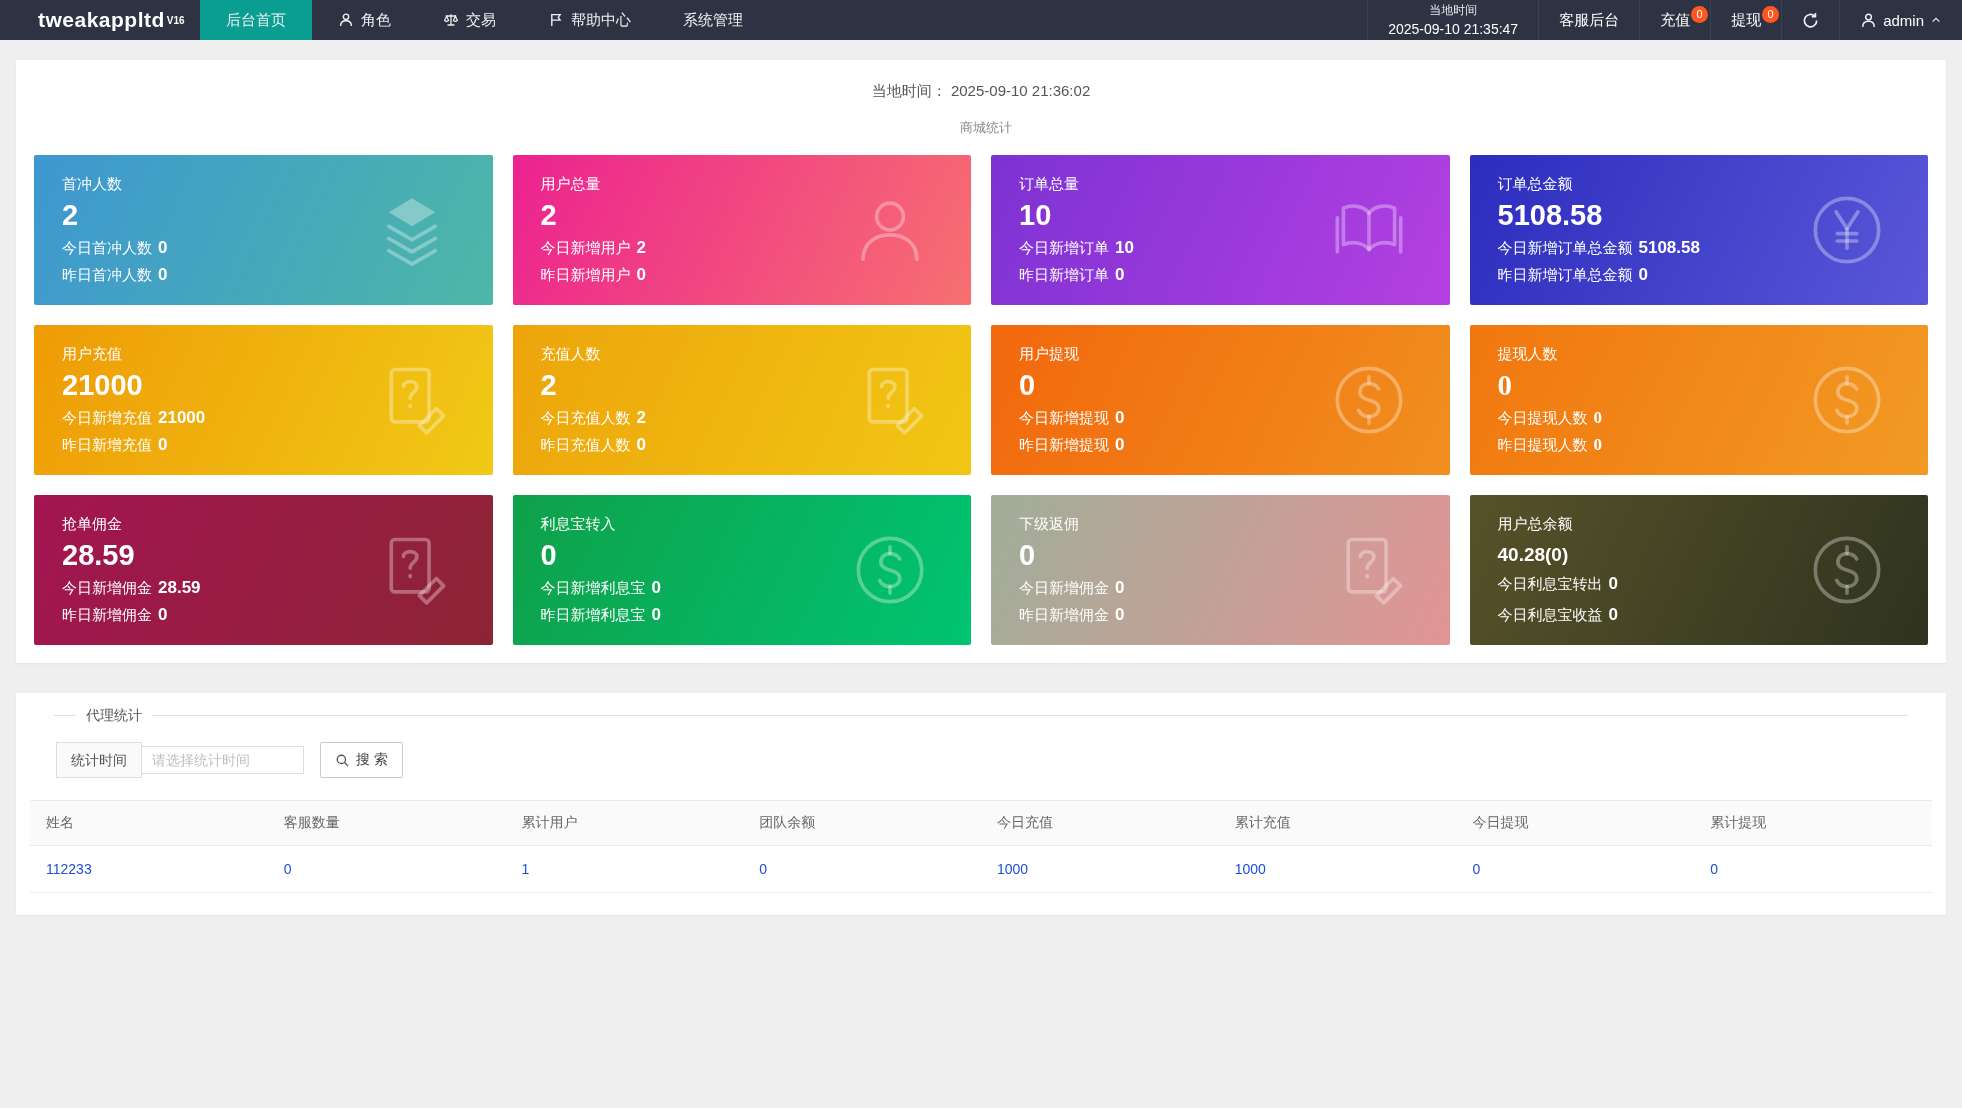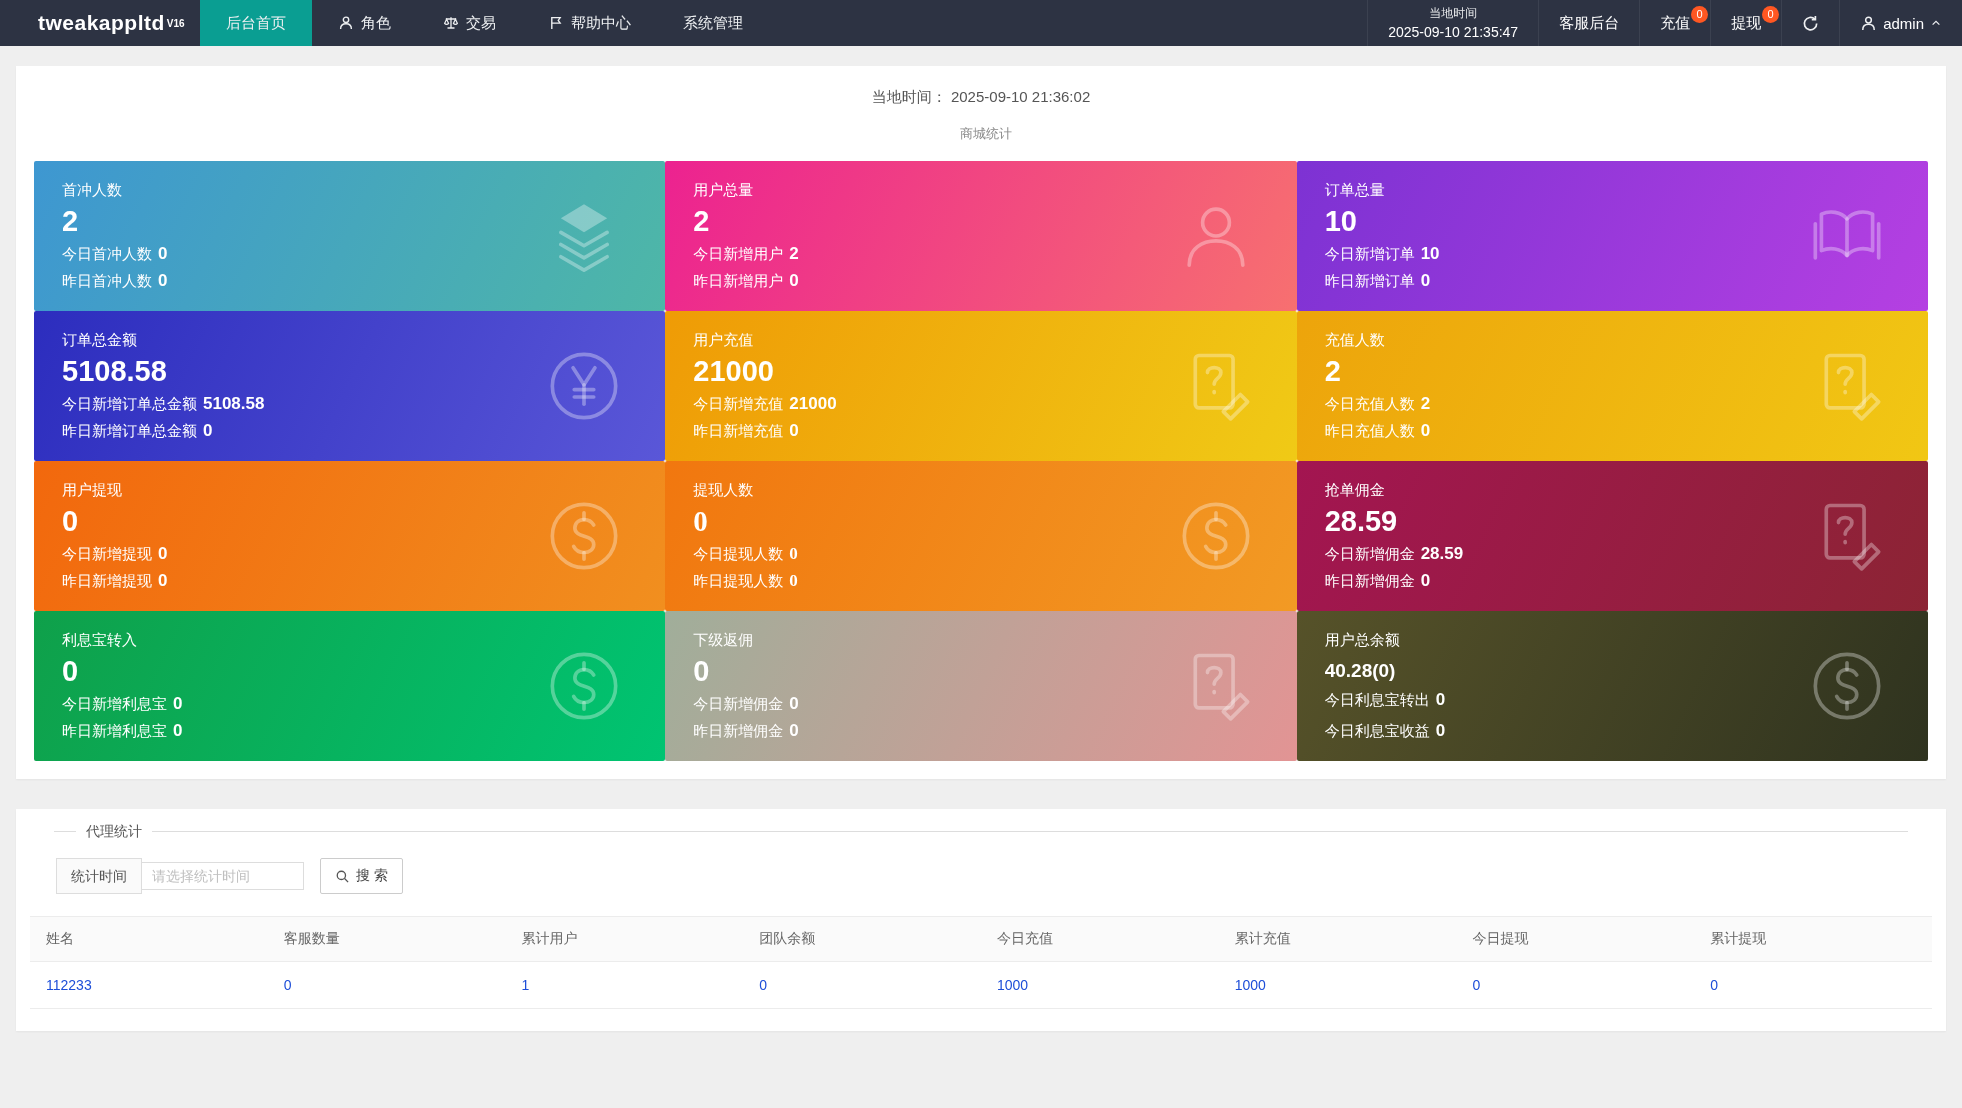--- a/index.html
+++ b/index.html
@@ -3,21 +3,21 @@
 <meta charset="utf-8">
 <style>
   * { margin:0; padding:0; box-sizing:border-box; }
   html,body { width:1962px; height:1108px; }
   body {
     font-family:"Liberation Sans","DejaVu Sans",sans-serif;
     background:#efefef; color:#333; overflow:hidden;
   }
 
   
-  .navbar { height:46px; background:#2d3343; display:flex; align-items:stretch; color:#fff; }
+  .navbar { height:40px; background:#2d3343; display:flex; align-items:stretch; color:#fff; }
   .logo { width:200px; display:flex; align-items:center; padding-left:38px; }
   .logo .brand { font-size:21px; font-weight:bold; letter-spacing:.5px; }
   .logo sup { font-size:10px; font-weight:bold; margin-left:2px; }
   .nav-menu { display:flex; align-items:stretch; }
   .nav-item { display:flex; align-items:center; gap:7px; padding:0 26px; font-size:15px;
               color:#eef0f2; cursor:pointer; }
   .nav-item.active { background:#0a9e92; }
   .nav-item svg { width:16px; height:16px; stroke:#eef0f2; }
   .nav-right { margin-left:auto; display:flex; align-items:stretch; }
   .nav-right > div { display:flex; align-items:center; padding:0 20px;
@@ -36,21 +36,21 @@
 
   
   .panel { background:#fff; margin:0 16px; box-shadow:0 1px 2px rgba(0,0,0,.05); }
   .panel-1 { margin-top:20px; padding:14px 18px 18px; }
   .panel-2 { margin-top:30px; padding:16px 14px 22px; }
 
   .local-time-line { text-align:center; font-size:15px; color:#555; padding:8px 0 14px; }
   .section-label { font-size:13px; color:#8a8a8a; margin:4px 0 18px 10px;text-align:center; }
 
   
-  .cards-grid { display:grid; grid-template-columns:repeat(3,1fr); }
+  .cards-grid { display:grid; grid-template-columns:repeat(4,1fr); gap:20px; }
   .stat-card { position:relative; height:150px; color:#fff; padding:20px 28px;
                display:flex; flex-direction:column; justify-content:space-between;
                border-radius:2px; overflow:hidden; }
   .stat-card .title { font-size:15px; }
   .stat-card .value { font-size:29px; font-weight:bold; line-height:1; }
   .stat-card.small-value .value { font-size:19px; }
   .stat-card .line { font-size:15px; }
   .stat-card .line b { font-size:17px; margin-left:6px; }
   .card-icon { position:absolute; right:42px; top:50%; transform:translateY(-50%);
                width:78px; height:78px; color:rgba(255,255,255,.33); }

